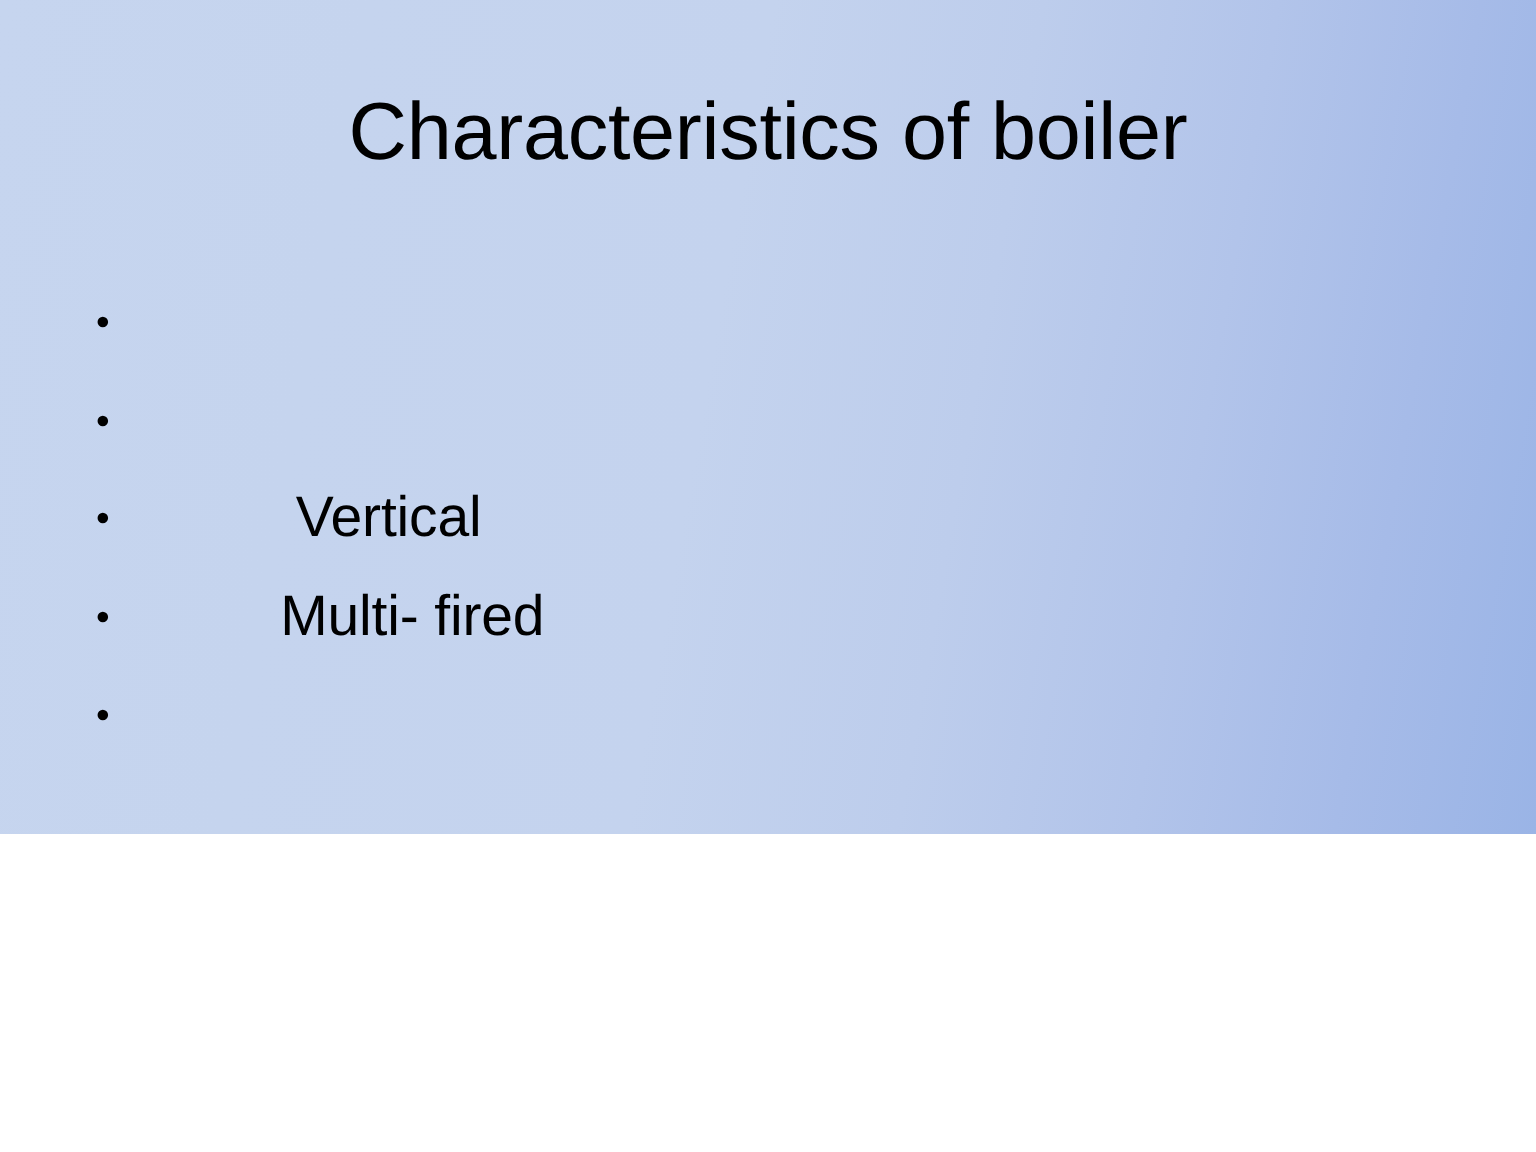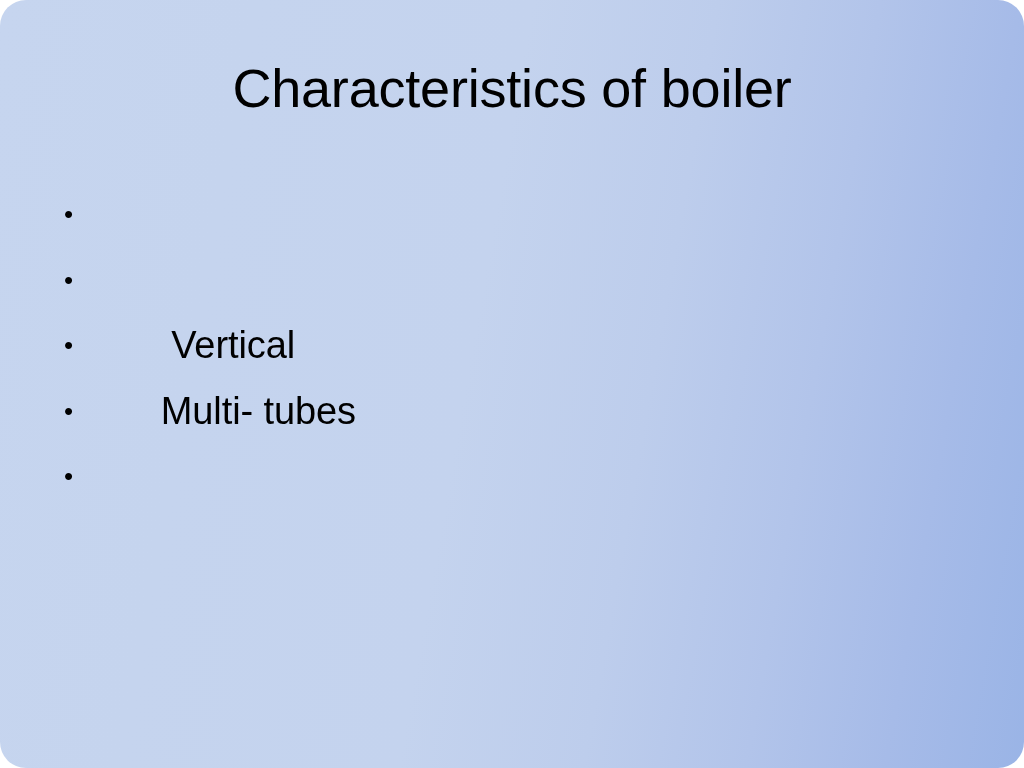--- a/index.html
+++ b/index.html
@@ -10,34 +10,33 @@
   body {
     width: 1024px;
     height: 768px;
     overflow: hidden;
     font-family: "Liberation Sans", sans-serif;
   }
 
   #slide {
     position: relative;
     width: 1024px;
-    height: 768px;
+    height: 556px;
     box-sizing: border-box;
     background: linear-gradient(
       100deg,
       #c6d5ef 0%,
       #c5d4ee 22%,
       #c4d3ee 46%,
       #bdcdec 62%,
       #b2c4ea 76%,
       #a6bbe8 88%,
       #9ab4e6 100%
     );
     overflow: hidden;
-    border-radius: 26px;
   }
 
   #slide-title {
     position: absolute;
     left: 0;
     right: 0;
     top: 58px;
     text-align: center;
     font-size: 54px;
     line-height: 1.12;
@@ -75,39 +74,40 @@
     width: 18px;
     height: 65.5px;
     line-height: 65.5px;
     font-size: 26px;
     color: #000000;
     text-align: left;
   }
 
   .bullet-text {
     display: inline-block;
+    margin-left: 26px;
   }
 </style>
 </head>
 <body>
 
 <div id="slide">
 
   <div id="slide-title">Characteristics of boiler</div>
 
   <ul id="bullet-list">
 
     <li class="bullet-item">
       <span class="bullet-marker">•</span>
       <span class="bullet-text"> Vertical</span>
     </li>
 
     <li class="bullet-item">
       <span class="bullet-marker">•</span>
-      <span class="bullet-text">Multi- tubes</span>
+      <span class="bullet-text">Multi- fired</span>
     </li>
 
     <li class="bullet-item">
       <span class="bullet-marker">•</span>
     </li>
 
     <li class="bullet-item">
       <span class="bullet-marker">•</span>
     </li>
 

